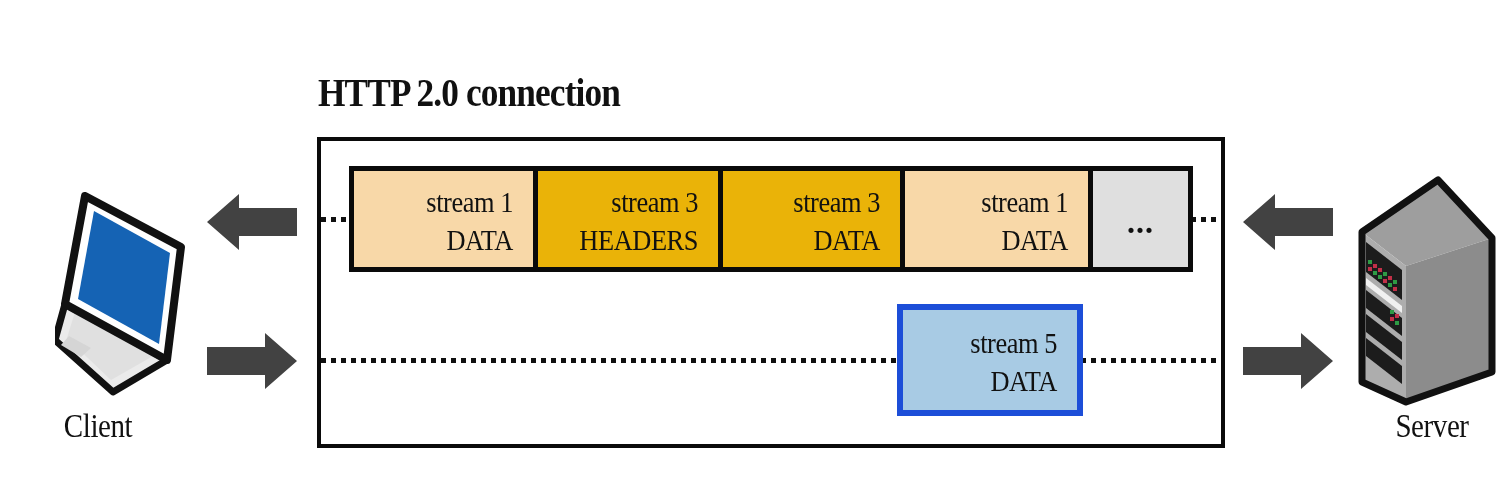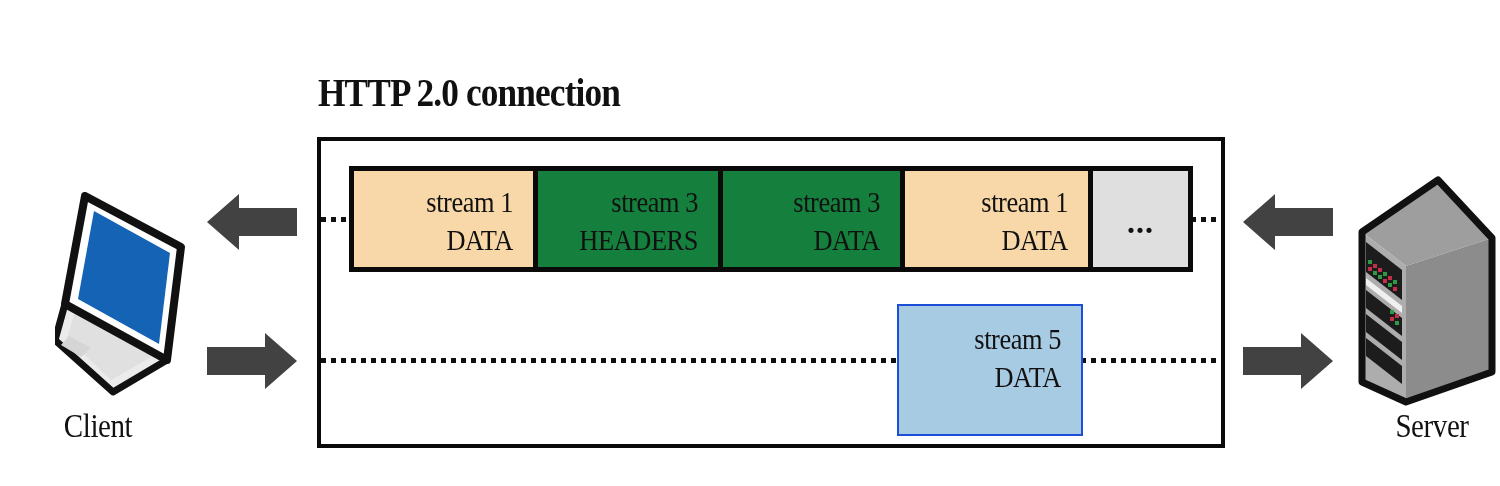--- a/index.html
+++ b/index.html
@@ -36,34 +36,34 @@
   .frame{
     box-sizing:border-box;height:106px;border:5px solid #0a0a0a;
     padding:12px 20px 0 6px;text-align:right;
   }
   .frame + .frame{margin-left:-5px;}
   .frame-inner{
     font-size:30px;line-height:38px;letter-spacing:-0.5px;
     transform:scaleX(0.88);transform-origin:100% 0;white-space:nowrap;
   }
   .frame.orange{background:#F8D8A8;}
-  .frame.green{background:#15803d;}
+  .frame.green{background:#eab308;}
   .frame.gray{background:#DFDFDF;display:flex;align-items:center;justify-content:center;
     text-align:center;padding:6px 0 0 0;}
   .frame.w1{width:189px;}
   .frame.w2{width:190px;}
   .frame.w3{width:187px;}
   .frame.w4{width:193px;}
   .frame.w5{width:105px;}
   .ellipsis{font-size:32px;font-weight:700;letter-spacing:1px;}
 
   
   .stream5{
-    left:897px;top:304px;width:186px;height:132px;box-sizing:border-box;
-    background:#A8CBE4;border:2px solid #1d4ed8;z-index:3;
+    left:897px;top:304px;width:186px;height:112px;box-sizing:border-box;
+    background:#A8CBE4;border:6px solid #1d4ed8;z-index:3;
     padding:14px 20px 8px 6px;text-align:right;
   }
 
   
   .endpoint-label{
     font-size:33px;letter-spacing:-0.5px;text-align:center;
     transform:scaleX(0.88);transform-origin:50% 0;white-space:nowrap;
   }
   .client-label{left:38px;top:408px;width:120px;}
   .server-label{left:1372px;top:408px;width:120px;}

